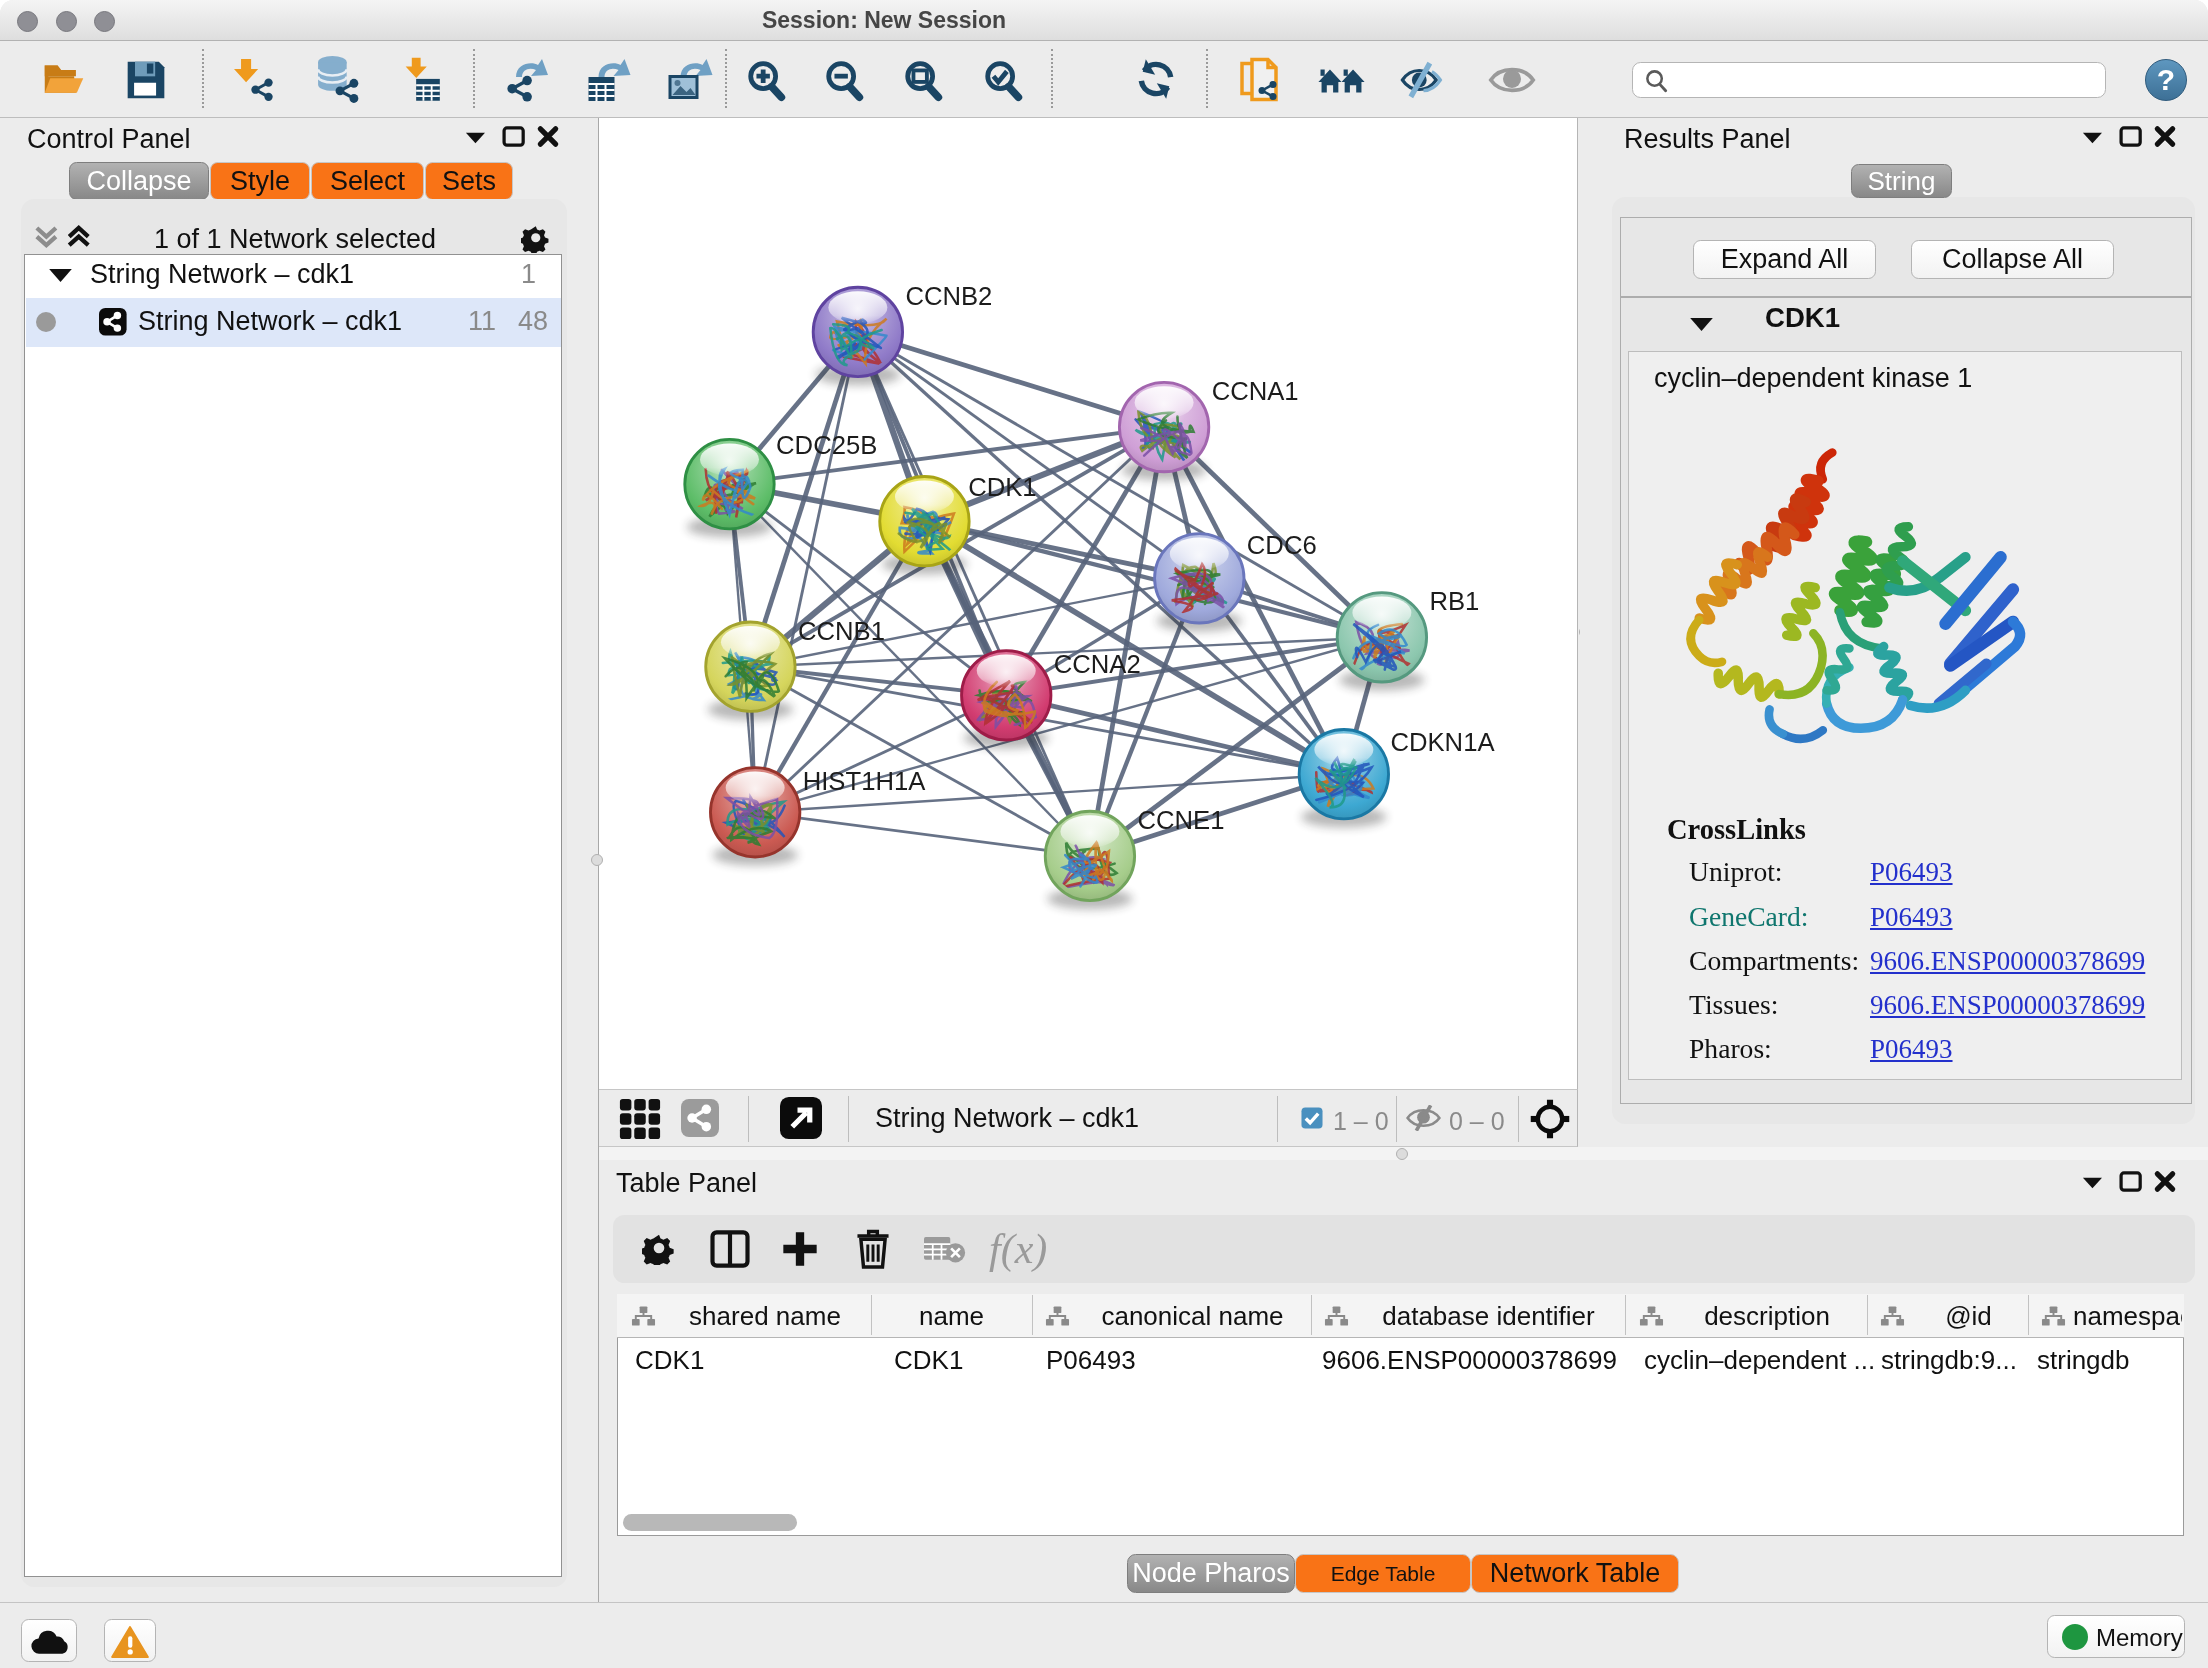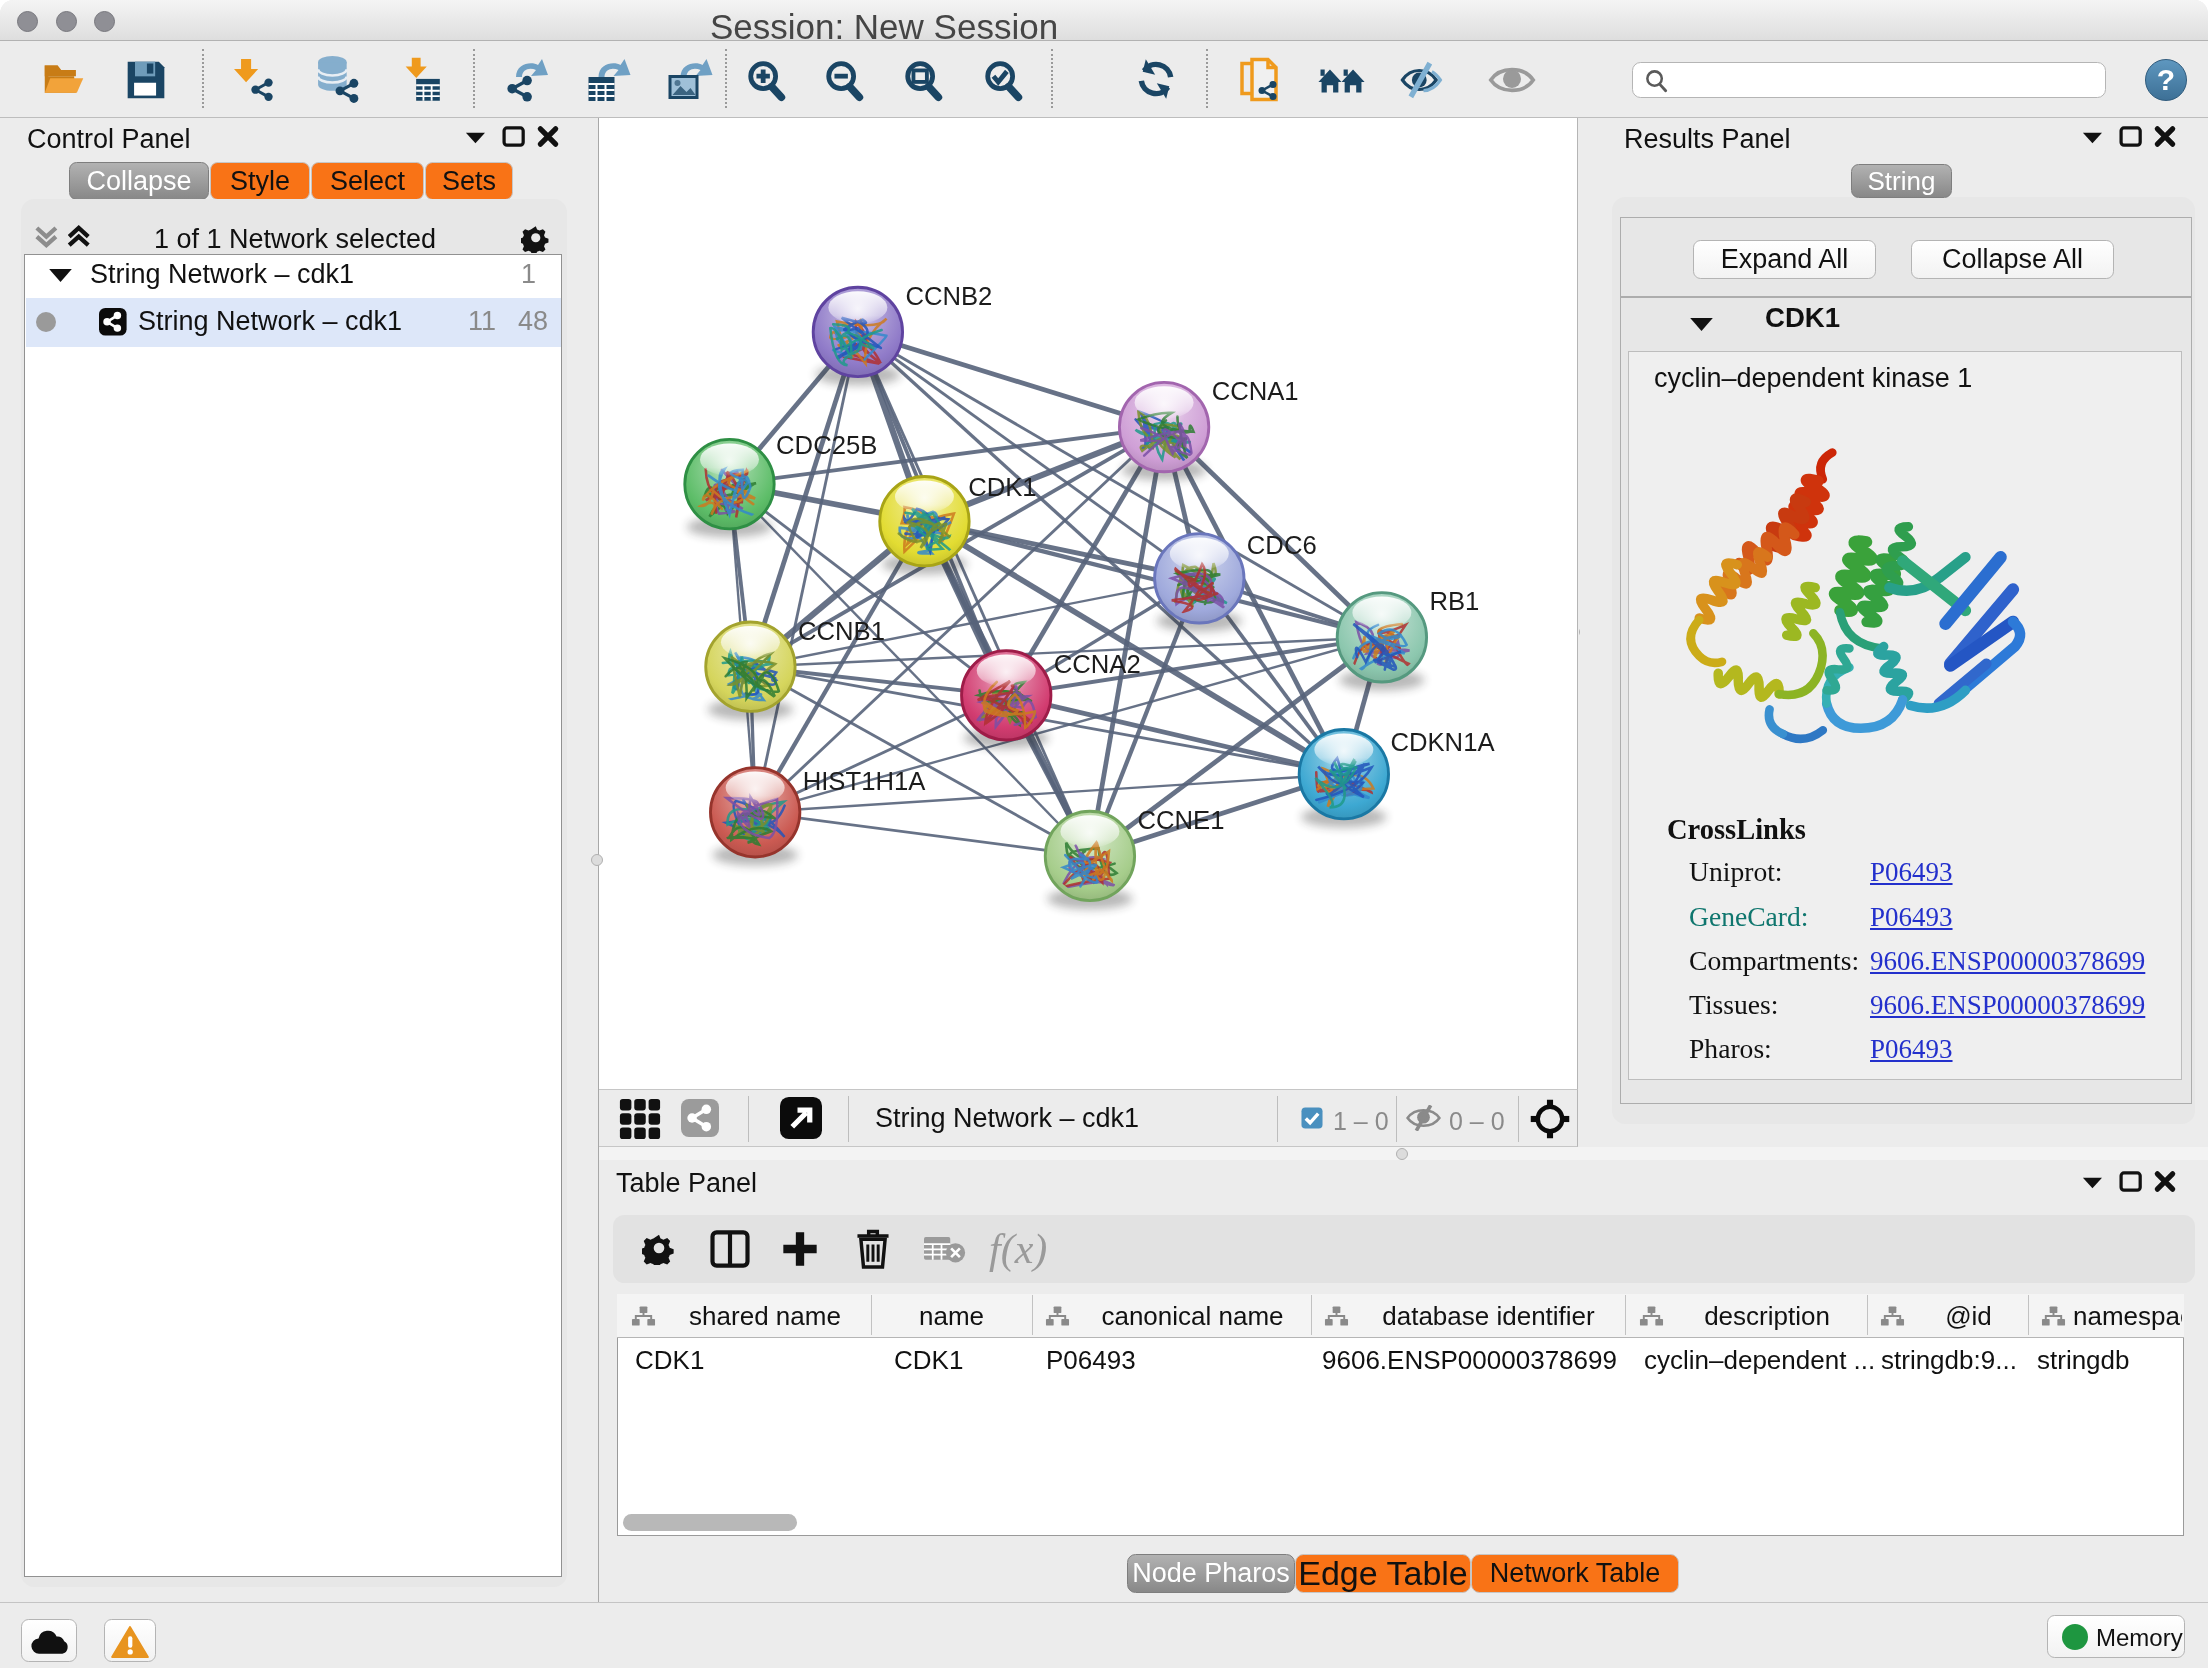--- a/index.html
+++ b/index.html
@@ -9,21 +9,21 @@
 .panelbox { background:#e7e7e7; border-radius:13.3px; }
 .btn { background:linear-gradient(#ffffff,#f2f2f2); border:1px solid #b4b4b4; border-radius:7.6px; }
 a.lk { color:#2330cc; text-decoration:underline; }
 </style></head><body>
 <div id="win">
 
 <div class="abs" style="left:0;top:0;width:2208px;height:41px;background:linear-gradient(#f4f4f4,#dedede);border-bottom:1px solid #b2b2b2;border-radius:13.3px 13.3px 0 0">
 <div style="position:absolute;left:17px;top:10.5px;width:21px;height:21px;border-radius:50%;background:#8f8f95;border:1px solid #77777d"></div>
       <div style="position:absolute;left:56px;top:10.5px;width:21px;height:21px;border-radius:50%;background:#8f8f95;border:1px solid #77777d"></div>
       <div style="position:absolute;left:94px;top:10.5px;width:21px;height:21px;border-radius:50%;background:#8f8f95;border:1px solid #77777d"></div>
-<div class="abs" style="left:0;top:6.7px;width:1768px;text-align:center;font-size:35px;font-weight:400;color:#454545">Session: New Session</div>
+<div class="abs" style="left:0;top:6.7px;width:1768px;text-align:center;font-size:23px;font-weight:700;color:#454545">Session: New Session</div>
 </div>
 
 <div class="abs" style="left:0;top:41px;width:2208px;height:77px;background:#ececec;border-bottom:1px solid #bdbdbd"></div>
 <svg style="position:absolute;left:42px;top:58px" width="44" height="44" viewBox="0 0 48 48">
       <path d="M3 8 h14 l4 5 h16 v7 h-34 z" fill="#c87c16"></path>
       <path d="M3 8 v30 l6 0 28 0 -2 -18 -28 0 z" fill="#c87c16"></path>
       <path d="M9 22 h36 l-7 16 h-35 z" fill="#f2a33a"></path>
     </svg>
     <svg style="position:absolute;left:124px;top:58px" width="44" height="44" viewBox="0 0 48 48">
       <path d="M4 4 h34 l6 6 v34 h-40 z" fill="#1a4564"></path>
@@ -765,21 +765,21 @@
 <div class="abs" style="left:894px;top:1345px;font-size:26px;color:#111">CDK1</div>
 <div class="abs" style="left:1046px;top:1345px;font-size:26px;color:#111">P06493</div>
 <div class="abs" style="left:1322px;top:1345px;font-size:26px;color:#111">9606.ENSP00000378699</div>
 <div class="abs" style="left:1644px;top:1345px;font-size:26px;color:#111">cyclin–dependent ...</div>
 <div class="abs" style="left:1881px;top:1345px;font-size:26px;color:#111">stringdb:9...</div>
 <div class="abs" style="left:2037px;top:1345px;font-size:26px;color:#111">stringdb</div>
 
 <div class="abs" style="left:623px;top:1514px;width:174px;height:17px;border-radius:8.6px;background:#b8b8b8"></div>
 
 <div class="abs seltab" style="left:1127px;top:1554px;width:168px;height:39px;border-radius:8.6px;font-size:27px;text-align:center;line-height:37px">Node Pharos</div>
-<div class="abs tab" style="left:1295px;top:1554px;width:176px;height:39px;border-radius:8.6px;font-size:34px;text-align:center;line-height:37px">Edge Table</div>
+<div class="abs tab" style="left:1295px;top:1554px;width:176px;height:39px;border-radius:8.6px;font-size:21px;text-align:center;line-height:37px">Edge Table</div>
 <div class="abs tab" style="left:1471px;top:1554px;width:208px;height:39px;border-radius:8.6px;font-size:27px;text-align:center;line-height:37px">Network Table</div>
 
 <div class="abs" style="left:0;top:1602px;width:2208px;height:67px;background:#ececec;border-top:1px solid #c4c4c4"></div>
 <div class="abs btn" style="left:21px;top:1619px;width:56px;height:43px;text-align:center;padding-top:7.6px"><svg width="40" height="28.5" viewBox="0 0 42 30">
         <path d="M11 27 a8 8 0 0 1 -1 -16 a10 10 0 0 1 19 -2 a7 7 0 0 1 8 5 a7 7 0 0 1 -2 13 z" fill="#111"></path>
       </svg></div>
 <div class="abs btn" style="left:104px;top:1619px;width:52px;height:43px;text-align:center;padding-top:5.7px"><svg width="38" height="32" viewBox="0 0 40 34">
         <path d="M20 1 L39 33 H1 z" fill="#e8941f" stroke="#e8941f" stroke-width="2" stroke-linejoin="round"></path>
         <rect x="18" y="11" width="4.5" height="12" rx="2" fill="#fff"></rect>
         <circle cx="20.2" cy="27.5" r="2.8" fill="#fff"></circle>

